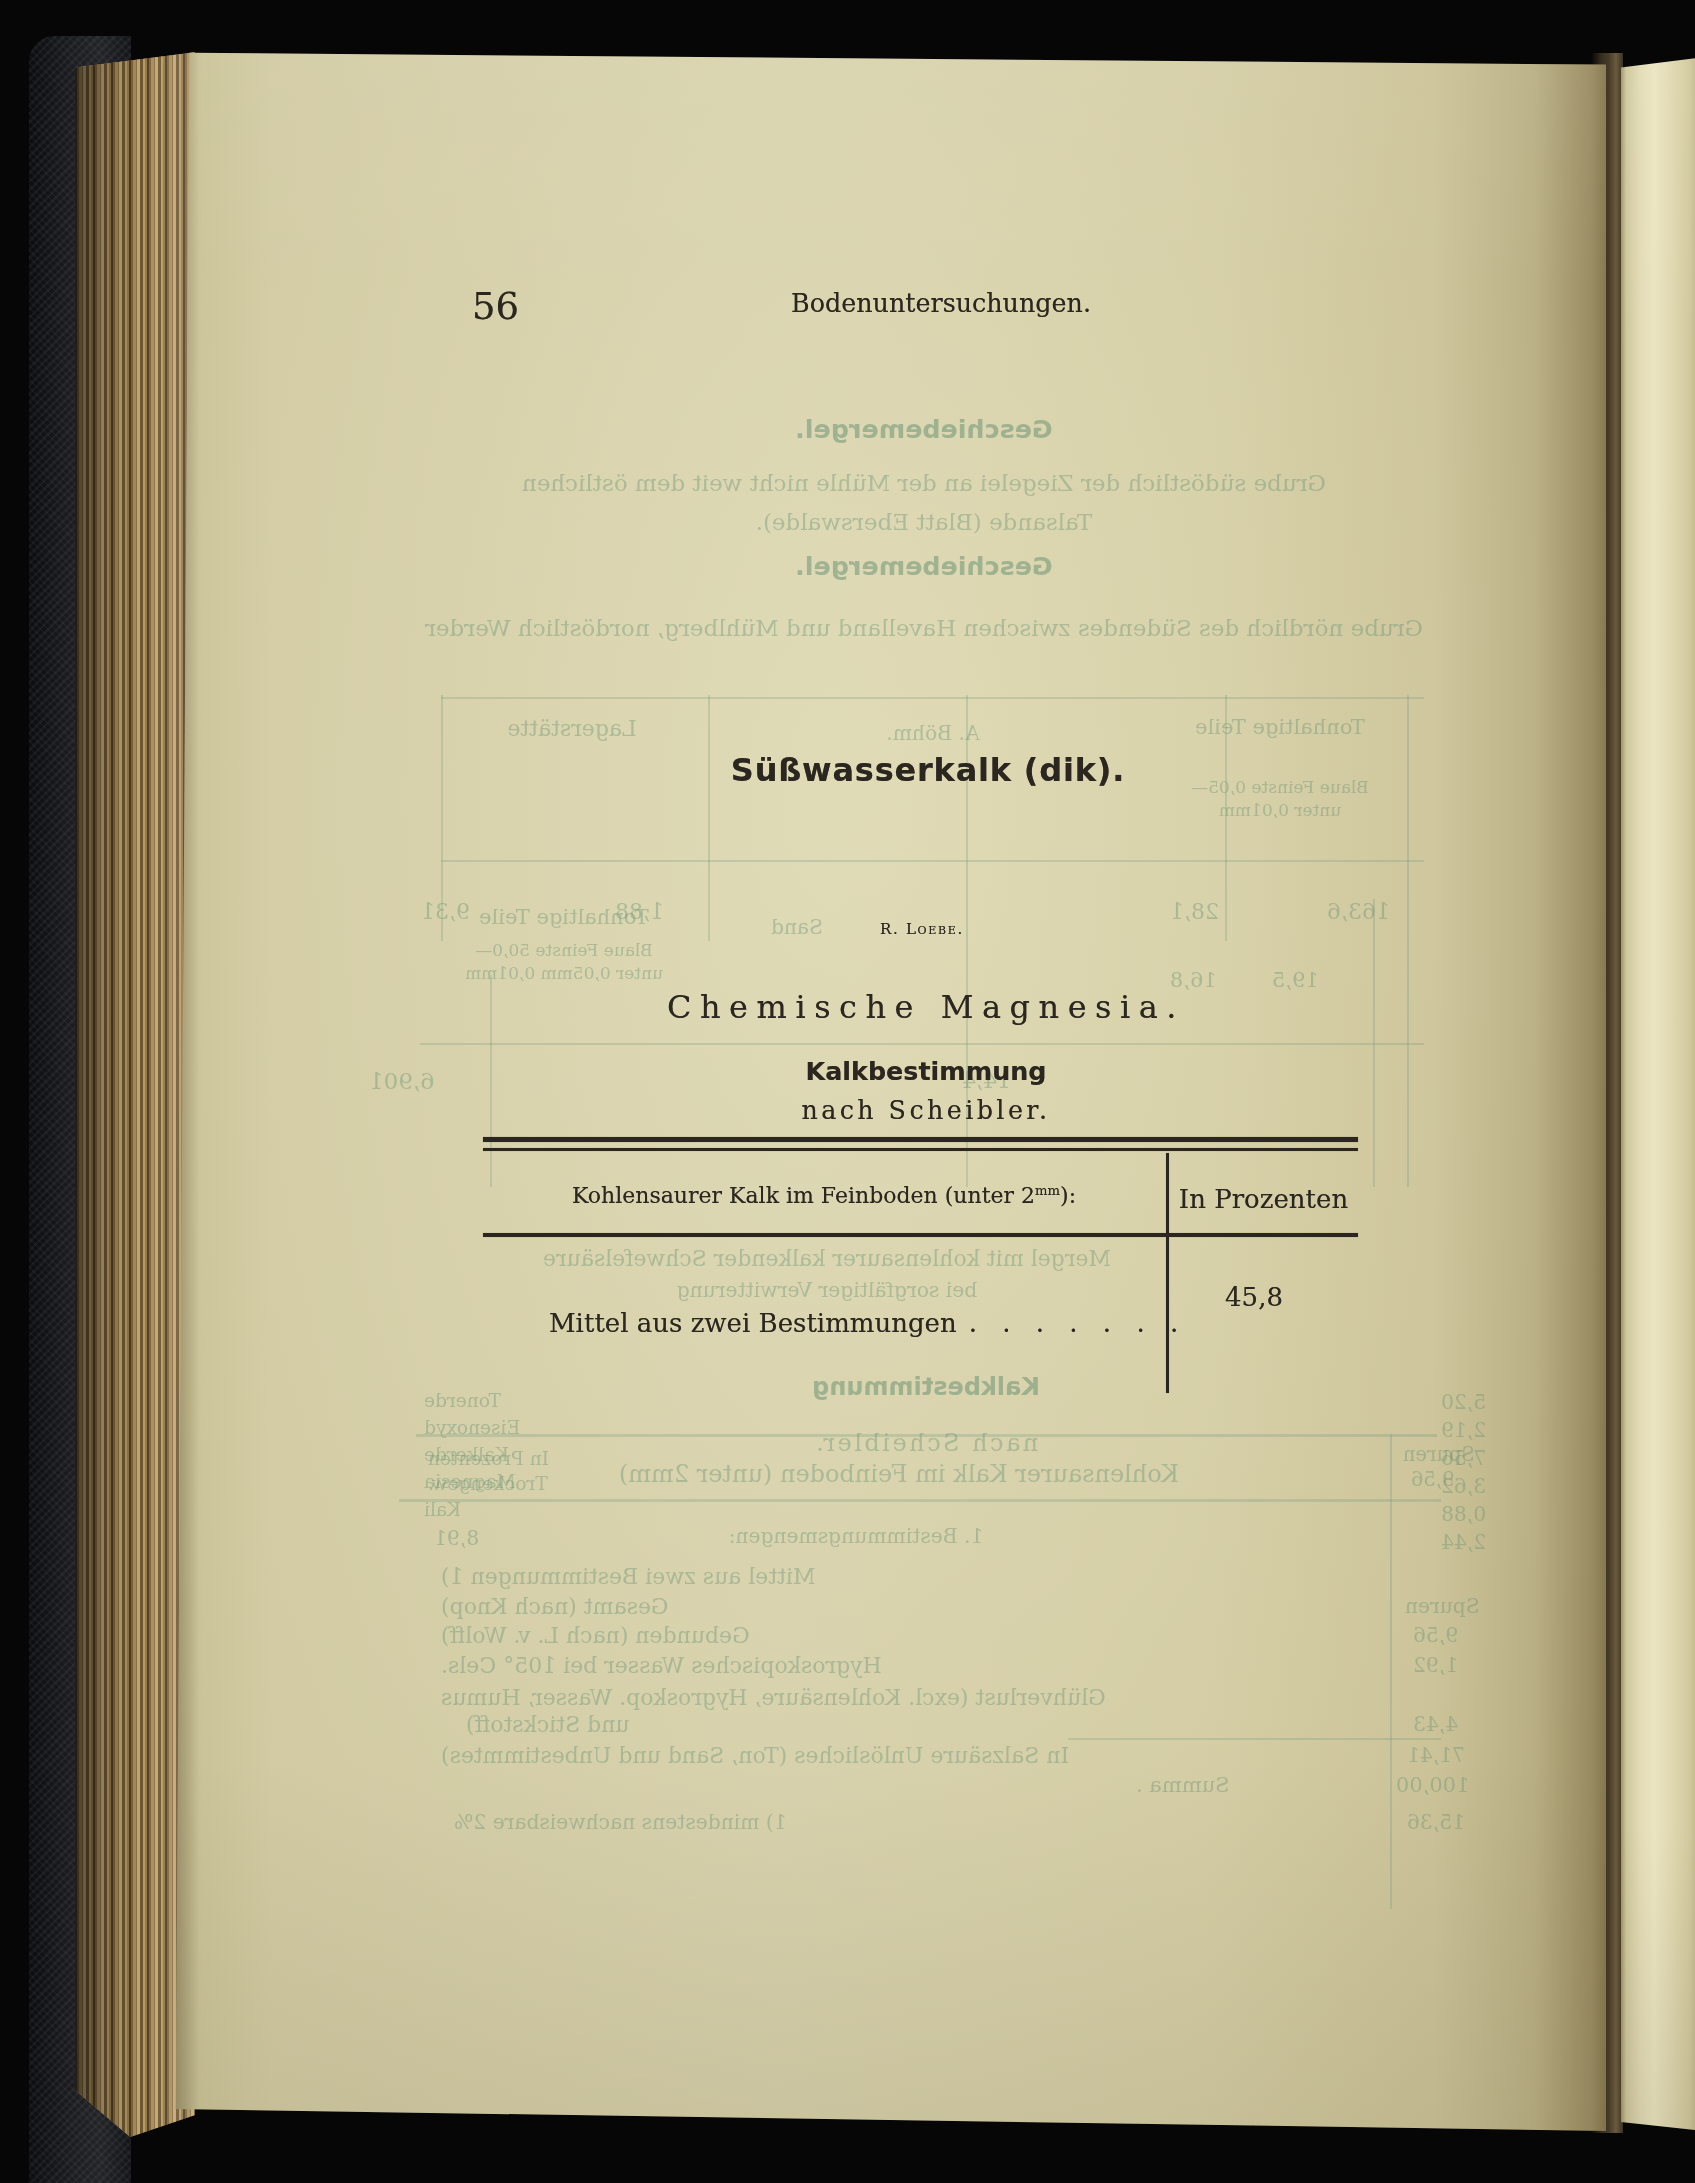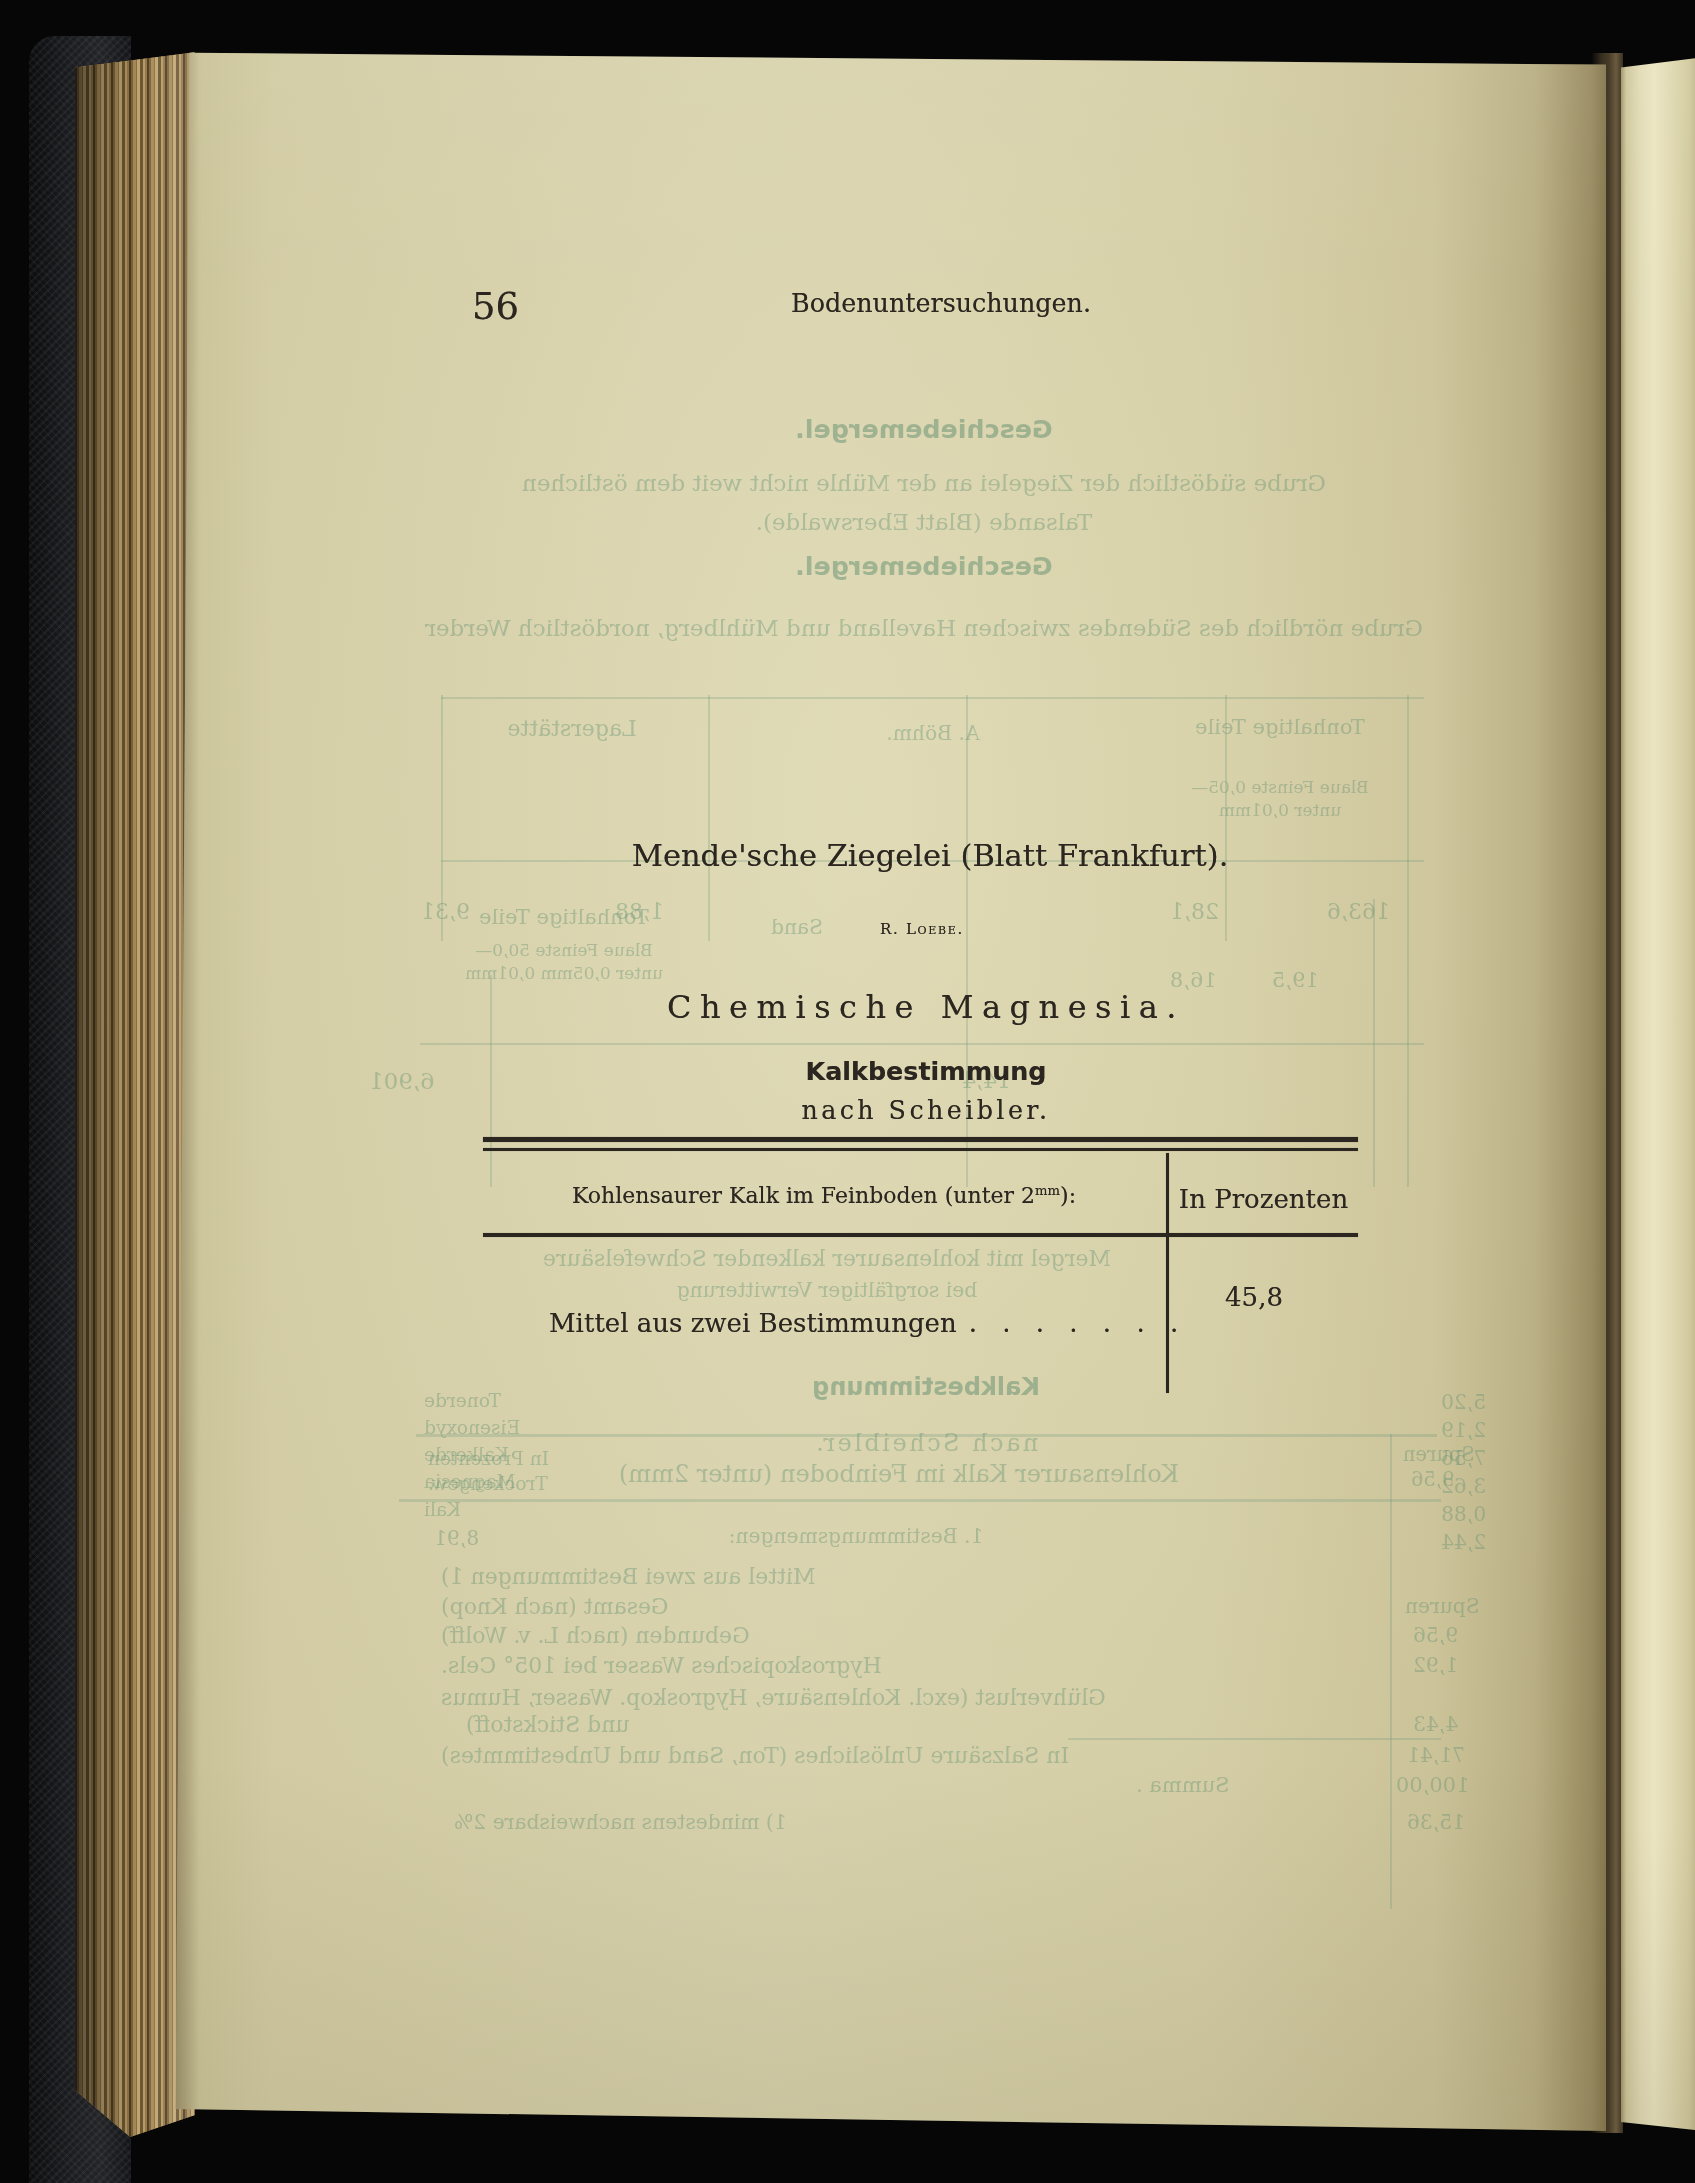--- a/index.html
+++ b/index.html
@@ -151,21 +151,21 @@
   <div class="ghost" style="left:267px;top:1692px;font-size:22px;">In Salzsäure Unlösliches (Ton, Sand und Unbestimmtes)</div>
   <div class="ghost" style="left:1233px;top:1692px;font-size:20.3px;">71,41</div>
   <div class="ghost" style="left:962px;top:1722px;font-size:21px;">Summa .</div>
   <div class="ghost" style="left:1222px;top:1722px;font-size:21px;">100,00</div>
   <div class="ghost" style="left:280px;top:1759px;font-size:20.3px;">1) mindestens nachweisbare 2%</div>
   <div class="ghost" style="left:1233px;top:1759px;font-size:20.3px;">15,36</div>
 
   <div class="ink" style="left:298px;top:234px;font-size:37px;">56</div>
   <div class="ink center" style="left:767px;top:237px;font-size:25.4px;">Bodenuntersuchungen.</div>
 
-  <div class="ink center" style="left:756px;top:787px;font-size:30.5px;">Mende'sche Ziegelei (Blatt Frankfurt).</div>
+  <div class="ink sans center" style="left:754px;top:700px;font-size:32px;font-weight:bold;letter-spacing:0.8px;">Süßwasserkalk (dik).</div>
   <div class="ink center" style="left:748px;top:869px;font-size:15px;font-variant:small-caps;letter-spacing:1.7px;">R. Loebe.</div>
 
   <div class="ink center" style="left:752px;top:937px;font-size:32px;letter-spacing:8.5px;">Chemische Magnesia.</div>
   <div class="ink sans center" style="left:752px;top:1005px;font-size:25.4px;font-weight:bold;">Kalkbestimmung</div>
   <div class="ink center" style="left:752px;top:1044px;font-size:25.4px;letter-spacing:3.4px;">nach Scheibler.</div>
 
   <div class="rule" style="left:309px;top:1086px;width:875px;height:5.1px;"></div>
   <div class="rule" style="left:309px;top:1097px;width:875px;height:2.5px;"></div>
   <div class="rule" style="left:992px;top:1102px;width:3.4px;height:240px;"></div>
   <div class="rule" style="left:309px;top:1182px;width:875px;height:4.2px;"></div>

